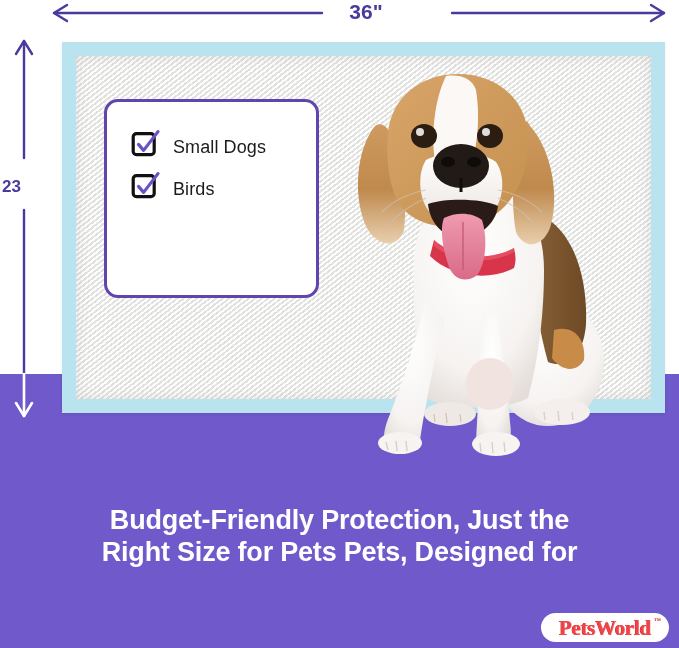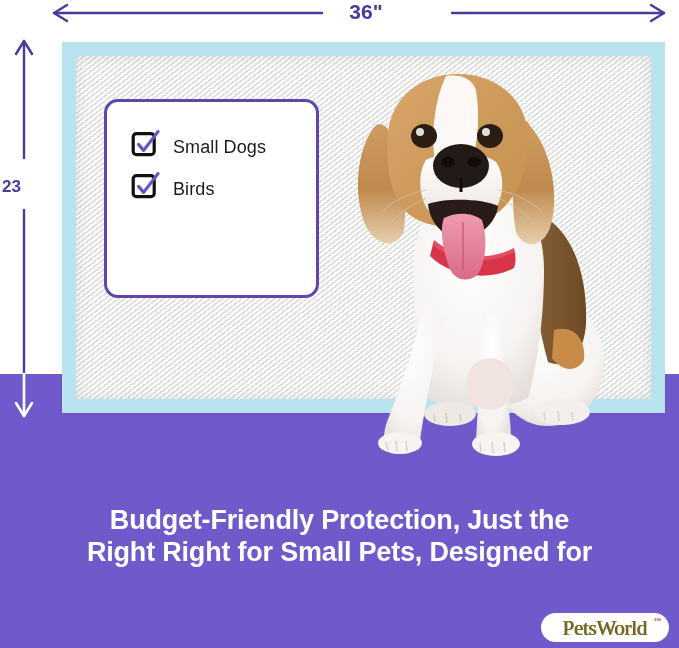--- a/index.html
+++ b/index.html
@@ -169,22 +169,22 @@
     background: #ffffff;
     border-radius: 15px;
     display: flex;
     align-items: center;
     justify-content: center;
   }
   .logo-text {
     position: relative;
     font-family: "Liberation Serif", serif;
     font-size: 21px;
-    font-weight: 400;
-    color: #4d7c0f;
+    font-weight: 700;
+    color: #ef4444;
     letter-spacing: -0.3px;
     text-shadow:
       0.5px 0 0 #f4a0aa,
       -0.5px 0 0 #c21d31;
     line-height: 22px;
   }
   .logo-tm {
     position: absolute;
     right: 8px;
     top: 4px;
@@ -371,21 +371,21 @@
           <path d="M7.5 14.4 L12.6 20.4 L27 1.6" fill="none" stroke="#6b52c4" stroke-width="3.2" stroke-linecap="round" stroke-linejoin="round"></path>
         </svg>
       </span>
       <span class="check-label">Birds</span>
     </div>
 
   </div>
 
   <div class="headline">
     <div>Budget-Friendly Protection, Just the</div>
-    <div>Right Right for Small Pets, Designed for</div>
+    <div>Right Size for Pets Pets, Designed for</div>
   </div>
 
   <div class="logo">
     <span class="logo-text">PetsWorld</span>
     <span class="logo-tm">™</span>
   </div>
 
 </div>
 
 </body></html>

